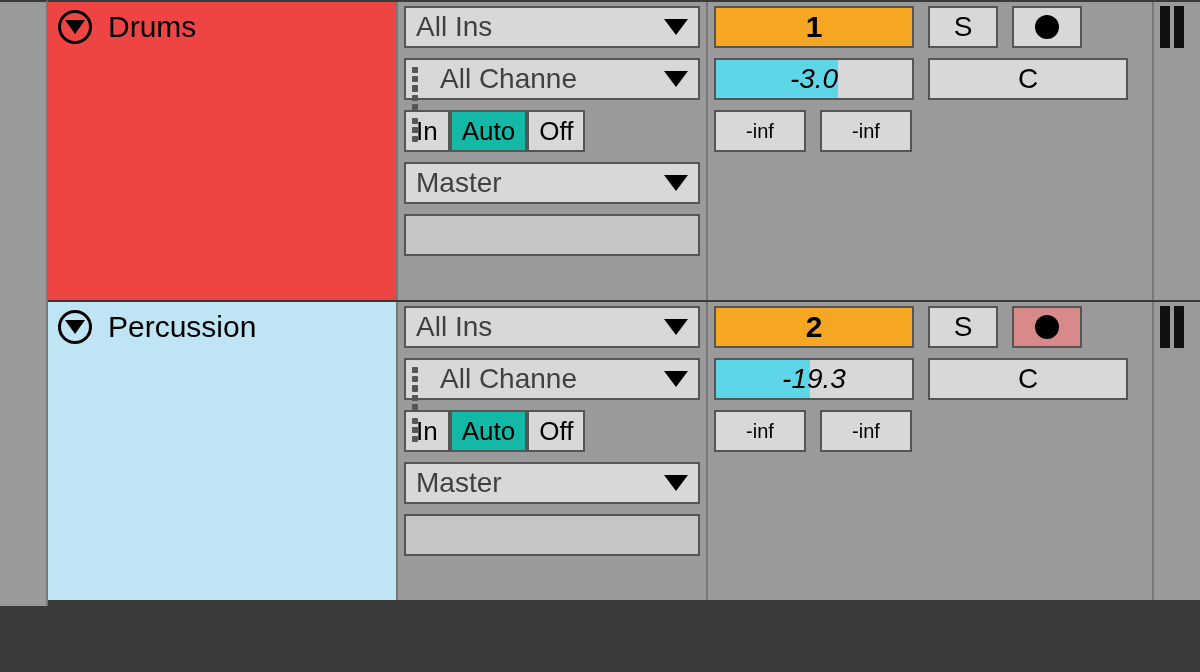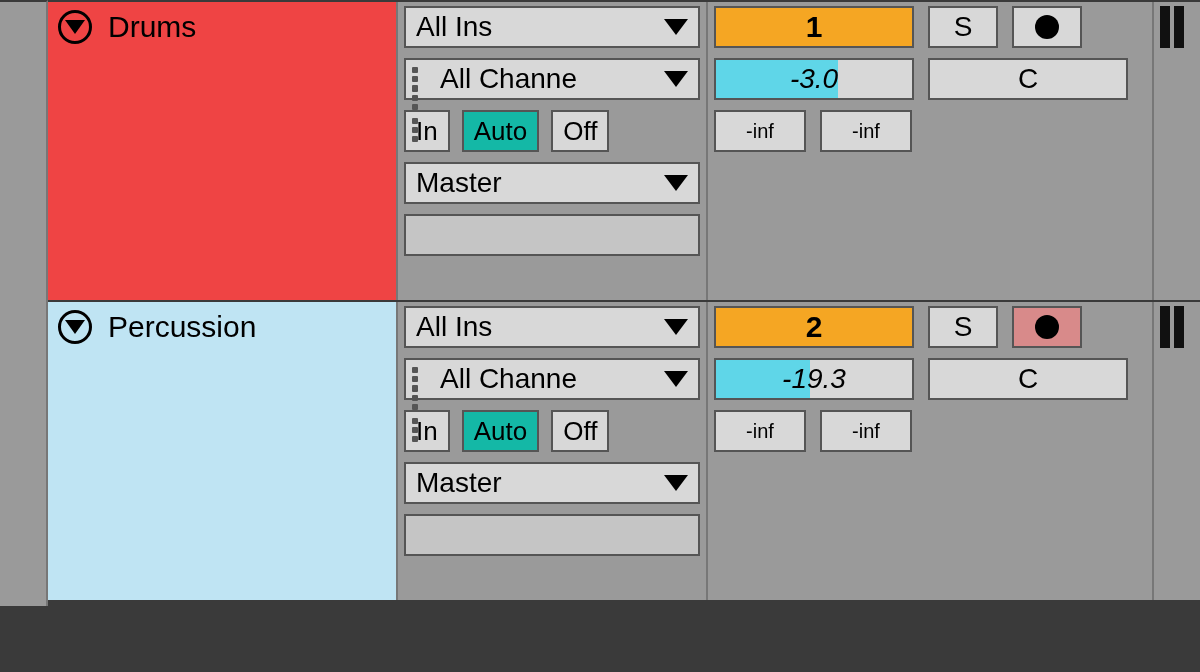--- a/index.html
+++ b/index.html
@@ -93,21 +93,21 @@
     height: 42px;
     background: #111;
   }
 
   .ctl {
     border: 2px solid #555;
     background: #d8d8d8;
     height: 42px;
     display: flex;
     align-items: center;
-    color: #000000;
+    color: #404040;
     font-size: 28px;
     position: relative;
     margin-bottom: 10px;
   }
   .ctl .label { padding: 0 10px; flex: 1; white-space: nowrap; overflow: hidden; }
   .tri {
     width: 0; height: 0;
     border-left: 12px solid transparent;
     border-right: 12px solid transparent;
     border-top: 16px solid #000;
@@ -116,21 +116,21 @@
   .grip {
     width: 18px;
     display: flex;
     flex-direction: column;
     gap: 3px;
     margin-left: 6px;
   }
   .grip span { width: 6px; height: 6px; background: #555; border-radius: 1px; display:inline-block; }
   .grip-row { display:flex; gap:3px; }
 
-  .mon-row { display:flex; gap:12px; margin-bottom:10px;align-items:flex-end; }
+  .mon-row { display:flex; gap:0; margin-bottom:10px;align-items:flex-end; }
   .mon-btn {
     border: 2px solid #555;
     background: #d8d8d8;
     height: 42px;
     padding: 0 10px;
     display:flex; align-items:center; justify-content:center;
     font-size: 26px;
   }
   .mon-btn.active { background: #14b8a6; }
   .empty-field {

